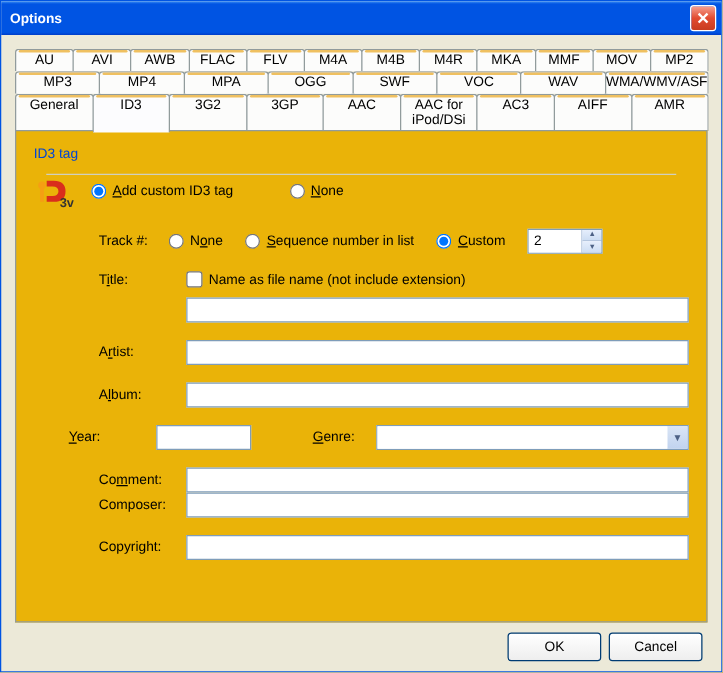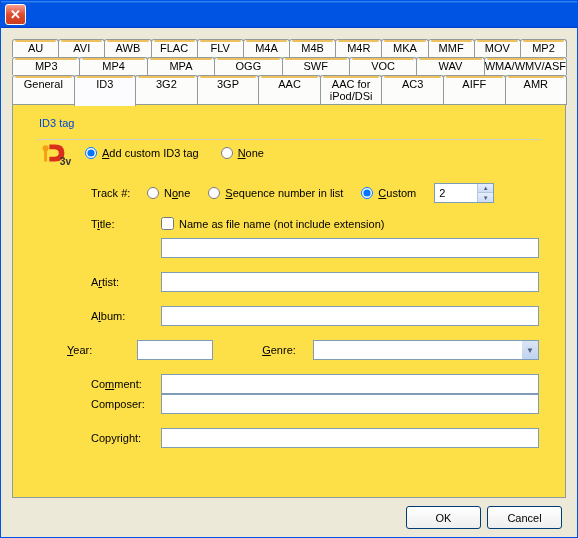--- a/index.html
+++ b/index.html
@@ -8,27 +8,27 @@
 .titlebar{height:27px;background:linear-gradient(to bottom,#3c90f5 0%,#0054e3 8%,#0054e3 92%,#003dc9 100%);display:flex;align-items:center;padding:0 4px;color:#fff;font-weight:bold;font-size:13px}
 .titlebar .title{flex:1;padding-left:3px}
 .close-btn{width:21px;height:21px;background:linear-gradient(to bottom,#f5a090,#e24b30 50%,#c83c20);border:1px solid #fff;border-radius:3px;display:flex;align-items:center;justify-content:center;color:#fff;font-weight:bold;font-size:13px;cursor:pointer}
 .body{flex:1;padding:11px 11px 8px 11px;display:flex;flex-direction:column}
 .tab-rows{margin-bottom:-1px}
 .tab-row{display:flex}
 .tab{background:#fcfcfb;border:1px solid #919b9c;border-bottom:none;border-top-left-radius:3px;border-top-right-radius:3px;padding:2px 0 3px 0;text-align:center;margin-right:-1px;cursor:pointer;flex:1;position:relative}
 .tab::before{content:"";position:absolute;top:0;left:2px;right:2px;height:2px;background:#efc060;border-radius:2px}
 .tab.active{background:#fcfcfe;z-index:3;padding-bottom:4px;margin-bottom:-1px}
 .tab.active::before{background:#efc060}
-.panel{flex:1;background:#fde047;border:1px solid #919b9c;padding:12px 26px;position:relative}
+.panel{flex:1;background:#eab308;border:1px solid #919b9c;padding:12px 14px;position:relative}
 .fieldset-label{color:#0046d5;font-size:11px;margin-bottom:4px}
 .groove2{position:absolute;left:24px;right:24px;top:34px;border-top:1px solid #d0d0bf}
 .top-row{display:flex;align-items:center;margin:8px 0 14px 0}
 .logo{width:32px;height:32px;margin-right:14px;display:flex;align-items:center;justify-content:center}
 .logo svg{display:block}
-.radio-row{display:flex;align-items:center;gap:22px}
+.radio-row{display:flex;align-items:center;gap:45px}
 .radio-item{display:flex;align-items:center;gap:5px;cursor:pointer;white-space:nowrap}
 input[type=radio]{width:12px;height:12px;cursor:pointer}
 .form-row{display:flex;align-items:center;margin-bottom:8px}
 .lbl{width:70px;text-align:left;padding-right:6px}
 .track-radios{display:flex;align-items:center;gap:18px}
 .spinner-wrap{display:flex;border:1px solid #7f9db9;background:#fff}
 .spinner-input{width:42px;border:none;padding:2px 4px;outline:none;font-size:11px}
 .spinner-btns{display:flex;flex-direction:column;border-left:1px solid #b4c5de}
 .spin{width:15px;height:9px;background:linear-gradient(#e6eefc,#cdddf3);display:flex;align-items:center;justify-content:center;font-size:6px;color:#4d6185;cursor:pointer;line-height:1}
 .spin:first-child{border-bottom:1px solid #b4c5de}
@@ -42,20 +42,21 @@
 .genre-lbl{width:60px;text-align:center;padding-right:8px}
 .footer{display:flex;justify-content:flex-end;gap:6px;padding:8px 4px 0 0}
 .btn{min-width:75px;height:23px;background:linear-gradient(#fff,#eee);border:1px solid #003c74;border-radius:3px;cursor:pointer;font-size:11px}
 .u{text-decoration:underline}
 </style>
 </head>
 <body>
 
 <div class="window">
   <div class="titlebar">
+    <div class="title">Options</div>
     <div class="close-btn">✕</div>
   </div>
   <div class="body">
     <div class="tab-rows">
       <div class="tab-row" id="tr1">
           <div class="tab">AU</div>
           <div class="tab">AVI</div>
           <div class="tab">AWB</div>
           <div class="tab">FLAC</div>
           <div class="tab">FLV</div>

